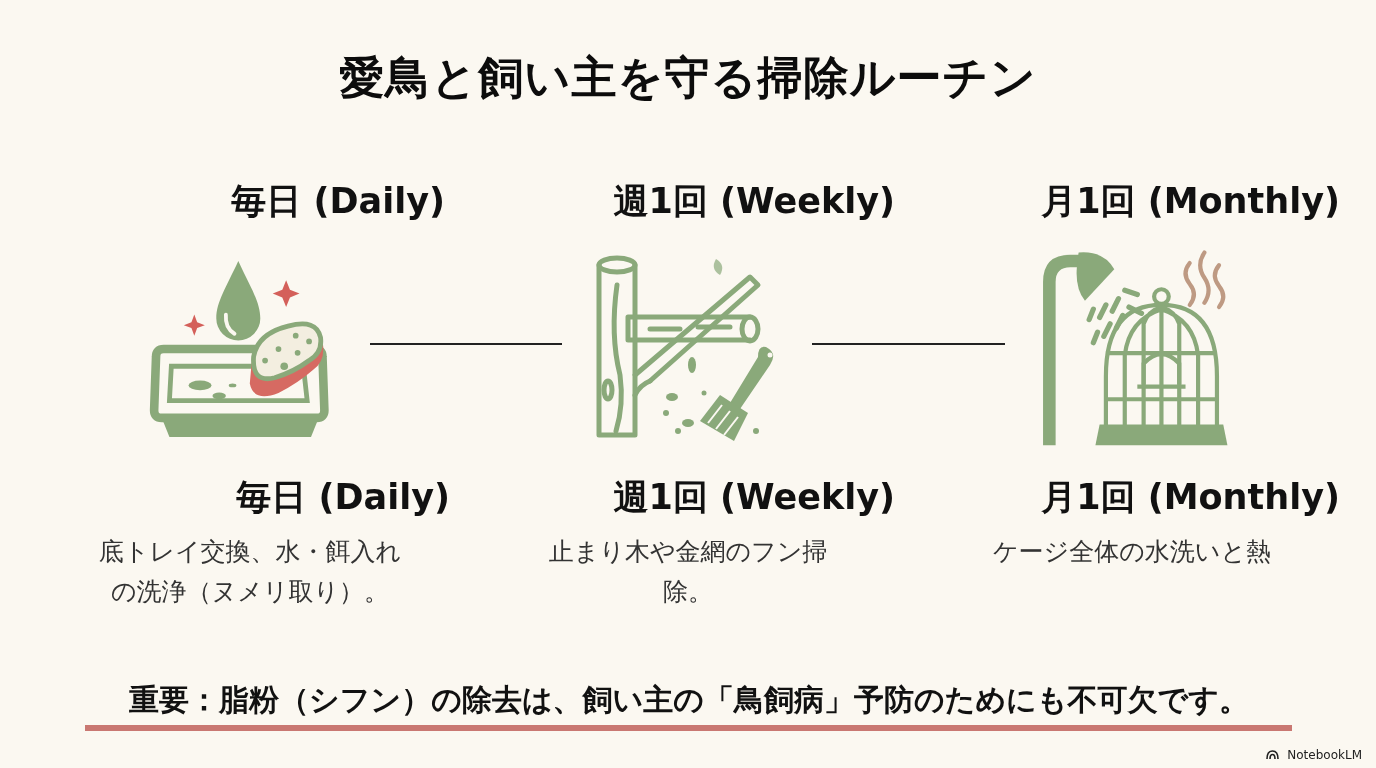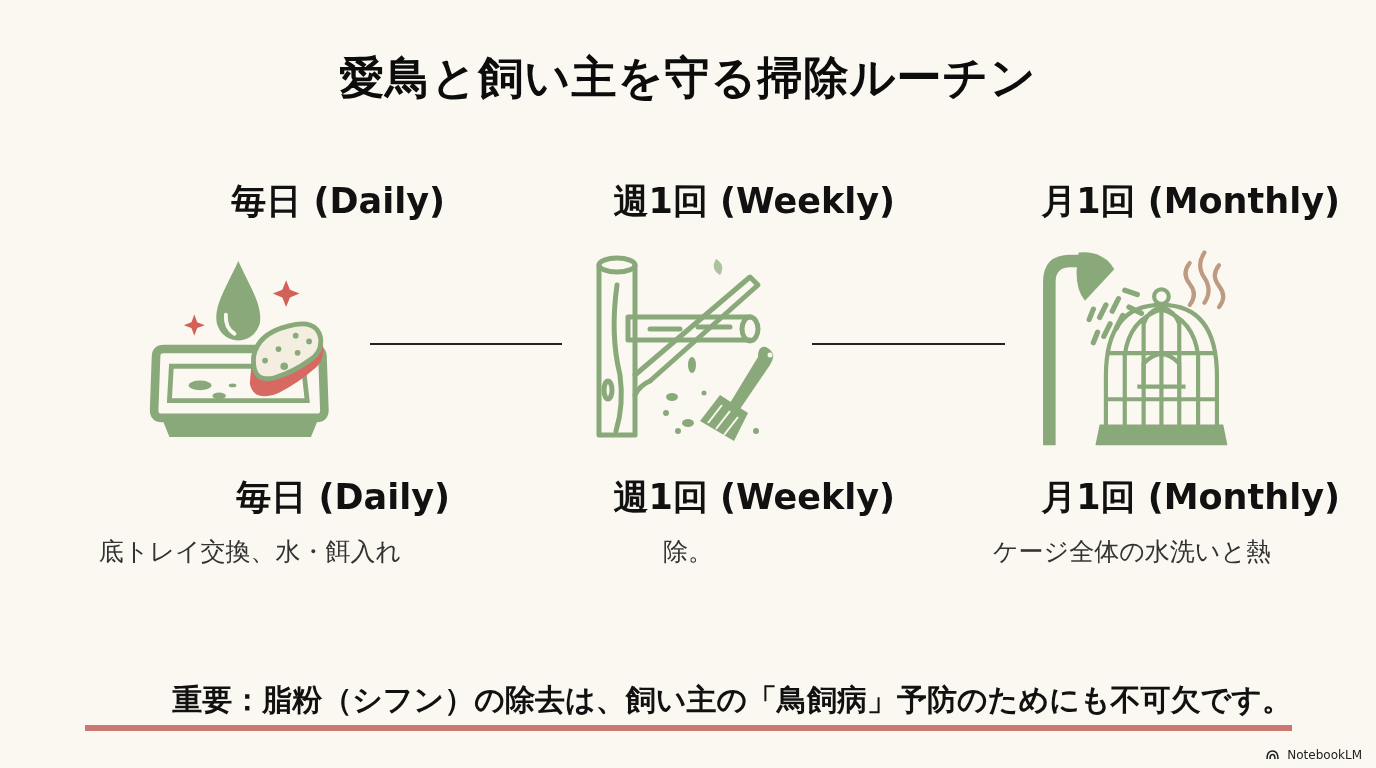--- a/index.html
+++ b/index.html
@@ -20,21 +20,21 @@
     text-align: right; width: 420px; color: #111;
   }
   .icon-box { position: absolute; width: 220px; height: 220px; }
   .connector { position: absolute; height: 2px; background: #222; top: 343px; }
   .col-desc {
     position: absolute; width: 380px; text-align: center;
     font-size: 25px; line-height: 40px; color: #333;
   }
   .note {
     position: absolute; left: 86px; top: 680px; width: 1206px;
-    text-align: right; font-size: 30px; font-weight: bold; color: #111; font-family: Liberation Mono, monospace;
+    text-align: center; font-size: 30px; font-weight: bold; color: #111; font-family: Liberation Mono, monospace;
   }
   .note-underline {
     position: absolute; left: 85px; top: 725px; width: 1207px; height: 6px;
     background: #c97872;
   }
   .brand {
     position: absolute; right: 14px; bottom: 6px;
     font-size: 12px; color: #222; display: flex; align-items: center; gap: 8px;
   }
 </style>
@@ -142,22 +142,24 @@
     <path d="M76 176 L 194 176 L 198 196 L 72 196 Z" fill="#8aa97a"></path>
   </svg>
 </div>
 
 <div class="col-head" style="left:30px; top:474px;">毎日 (Daily)</div>
 <div class="col-head" style="left:475px; top:474px;">週1回 (Weekly)</div>
 <div class="col-head" style="left:920px; top:474px;">月1回 (Monthly)</div>
 
 <div class="col-desc" style="left:60px; top:532px;">
   <div>底トレイ交換、水・餌入れ</div>
+  <div>の洗浄（ヌメリ取り）。</div>
 </div>
 <div class="col-desc" style="left:498px; top:532px;">
+  <div>止まり木や金網のフン掃</div>
   <div>除。</div>
 </div>
 <div class="col-desc" style="left:942px; top:532px;">
   <div>ケージ全体の水洗いと熱</div>
 </div>
 
 <div class="note">重要：脂粉（シフン）の除去は、飼い主の「鳥飼病」予防のためにも不可欠です。</div>
 <div class="note-underline"></div>
 
 <div class="brand">

